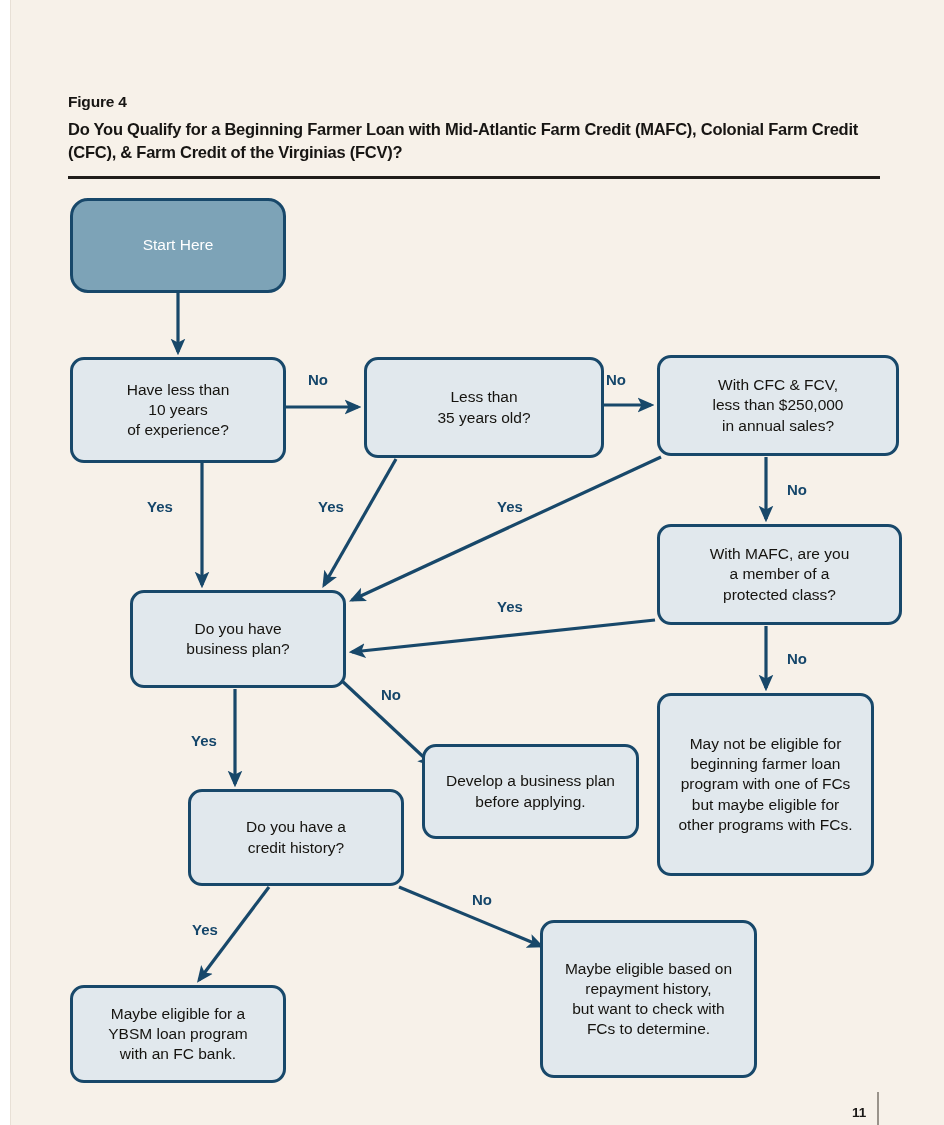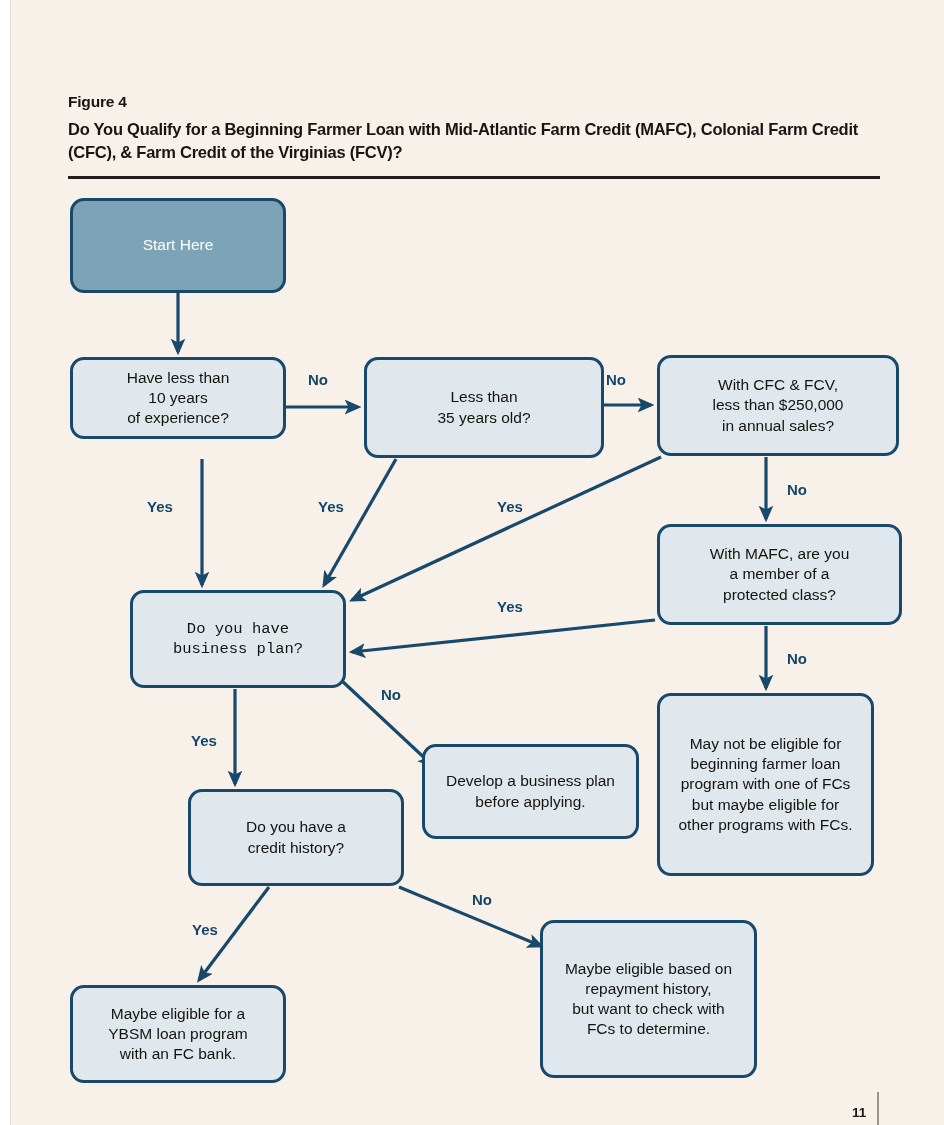--- a/index.html
+++ b/index.html
@@ -167,43 +167,43 @@
       <div class="edge-label" style="left: 147px; top: 498px;">Yes</div>
       <div class="edge-label" style="left: 318px; top: 498px;">Yes</div>
       <div class="edge-label" style="left: 497px; top: 498px;">Yes</div>
       <div class="edge-label" style="left: 787px; top: 481px;">No</div>
       <div class="edge-label" style="left: 497px; top: 598px;">Yes</div>
       <div class="edge-label" style="left: 787px; top: 650px;">No</div>
       <div class="edge-label" style="left: 191px; top: 732px;">Yes</div>
       <div class="edge-label" style="left: 381px; top: 686px;">No</div>
       <div class="edge-label" style="left: 192px; top: 921px;">Yes</div>
       <div class="edge-label" style="left: 472px; top: 891px;">No</div>
-      <div class="node start" style="left: 70px; top: 198px; width: 216px; height: 95px;">
+      <div class="node start" style="left: 70px; top: 198px; width: 216px; height: 95px; border-radius: 18px;">
         <span class="nlabel">Start Here</span>
       </div>
-      <div class="node" style="left: 70px; top: 357px; width: 216px; height: 82px;">
+      <div class="node" style="left: 70px; top: 357px; width: 216px; height: 106px;">
         <span class="nlabel">Have less than
 10 years
 of experience?</span>
       </div>
       <div class="node" style="left: 364px; top: 357px; width: 240px; height: 101px;">
         <span class="nlabel">Less than
 35 years old?</span>
       </div>
       <div class="node" style="left: 657px; top: 355px; width: 242px; height: 101px;">
         <span class="nlabel">With CFC &amp; FCV,
 less than $250,000
 in annual sales?</span>
       </div>
       <div class="node" style="left: 657px; top: 524px; width: 245px; height: 101px;">
         <span class="nlabel">With MAFC, are you
 a member of a
 protected class?</span>
       </div>
-      <div class="node" style="left: 130px; top: 590px; width: 216px; height: 98px; font-family: Liberation Mono, monospace;">
+      <div class="node" style="left: 130px; top: 590px; width: 216px; height: 98px;">
         <span class="nlabel">Do you have
 business plan?</span>
       </div>
       <div class="node" style="left: 657px; top: 693px; width: 217px; height: 183px;">
         <span class="nlabel">May not be eligible for
 beginning farmer loan
 program with one of FCs
 but maybe eligible for
 other programs with FCs.</span>
       </div>

